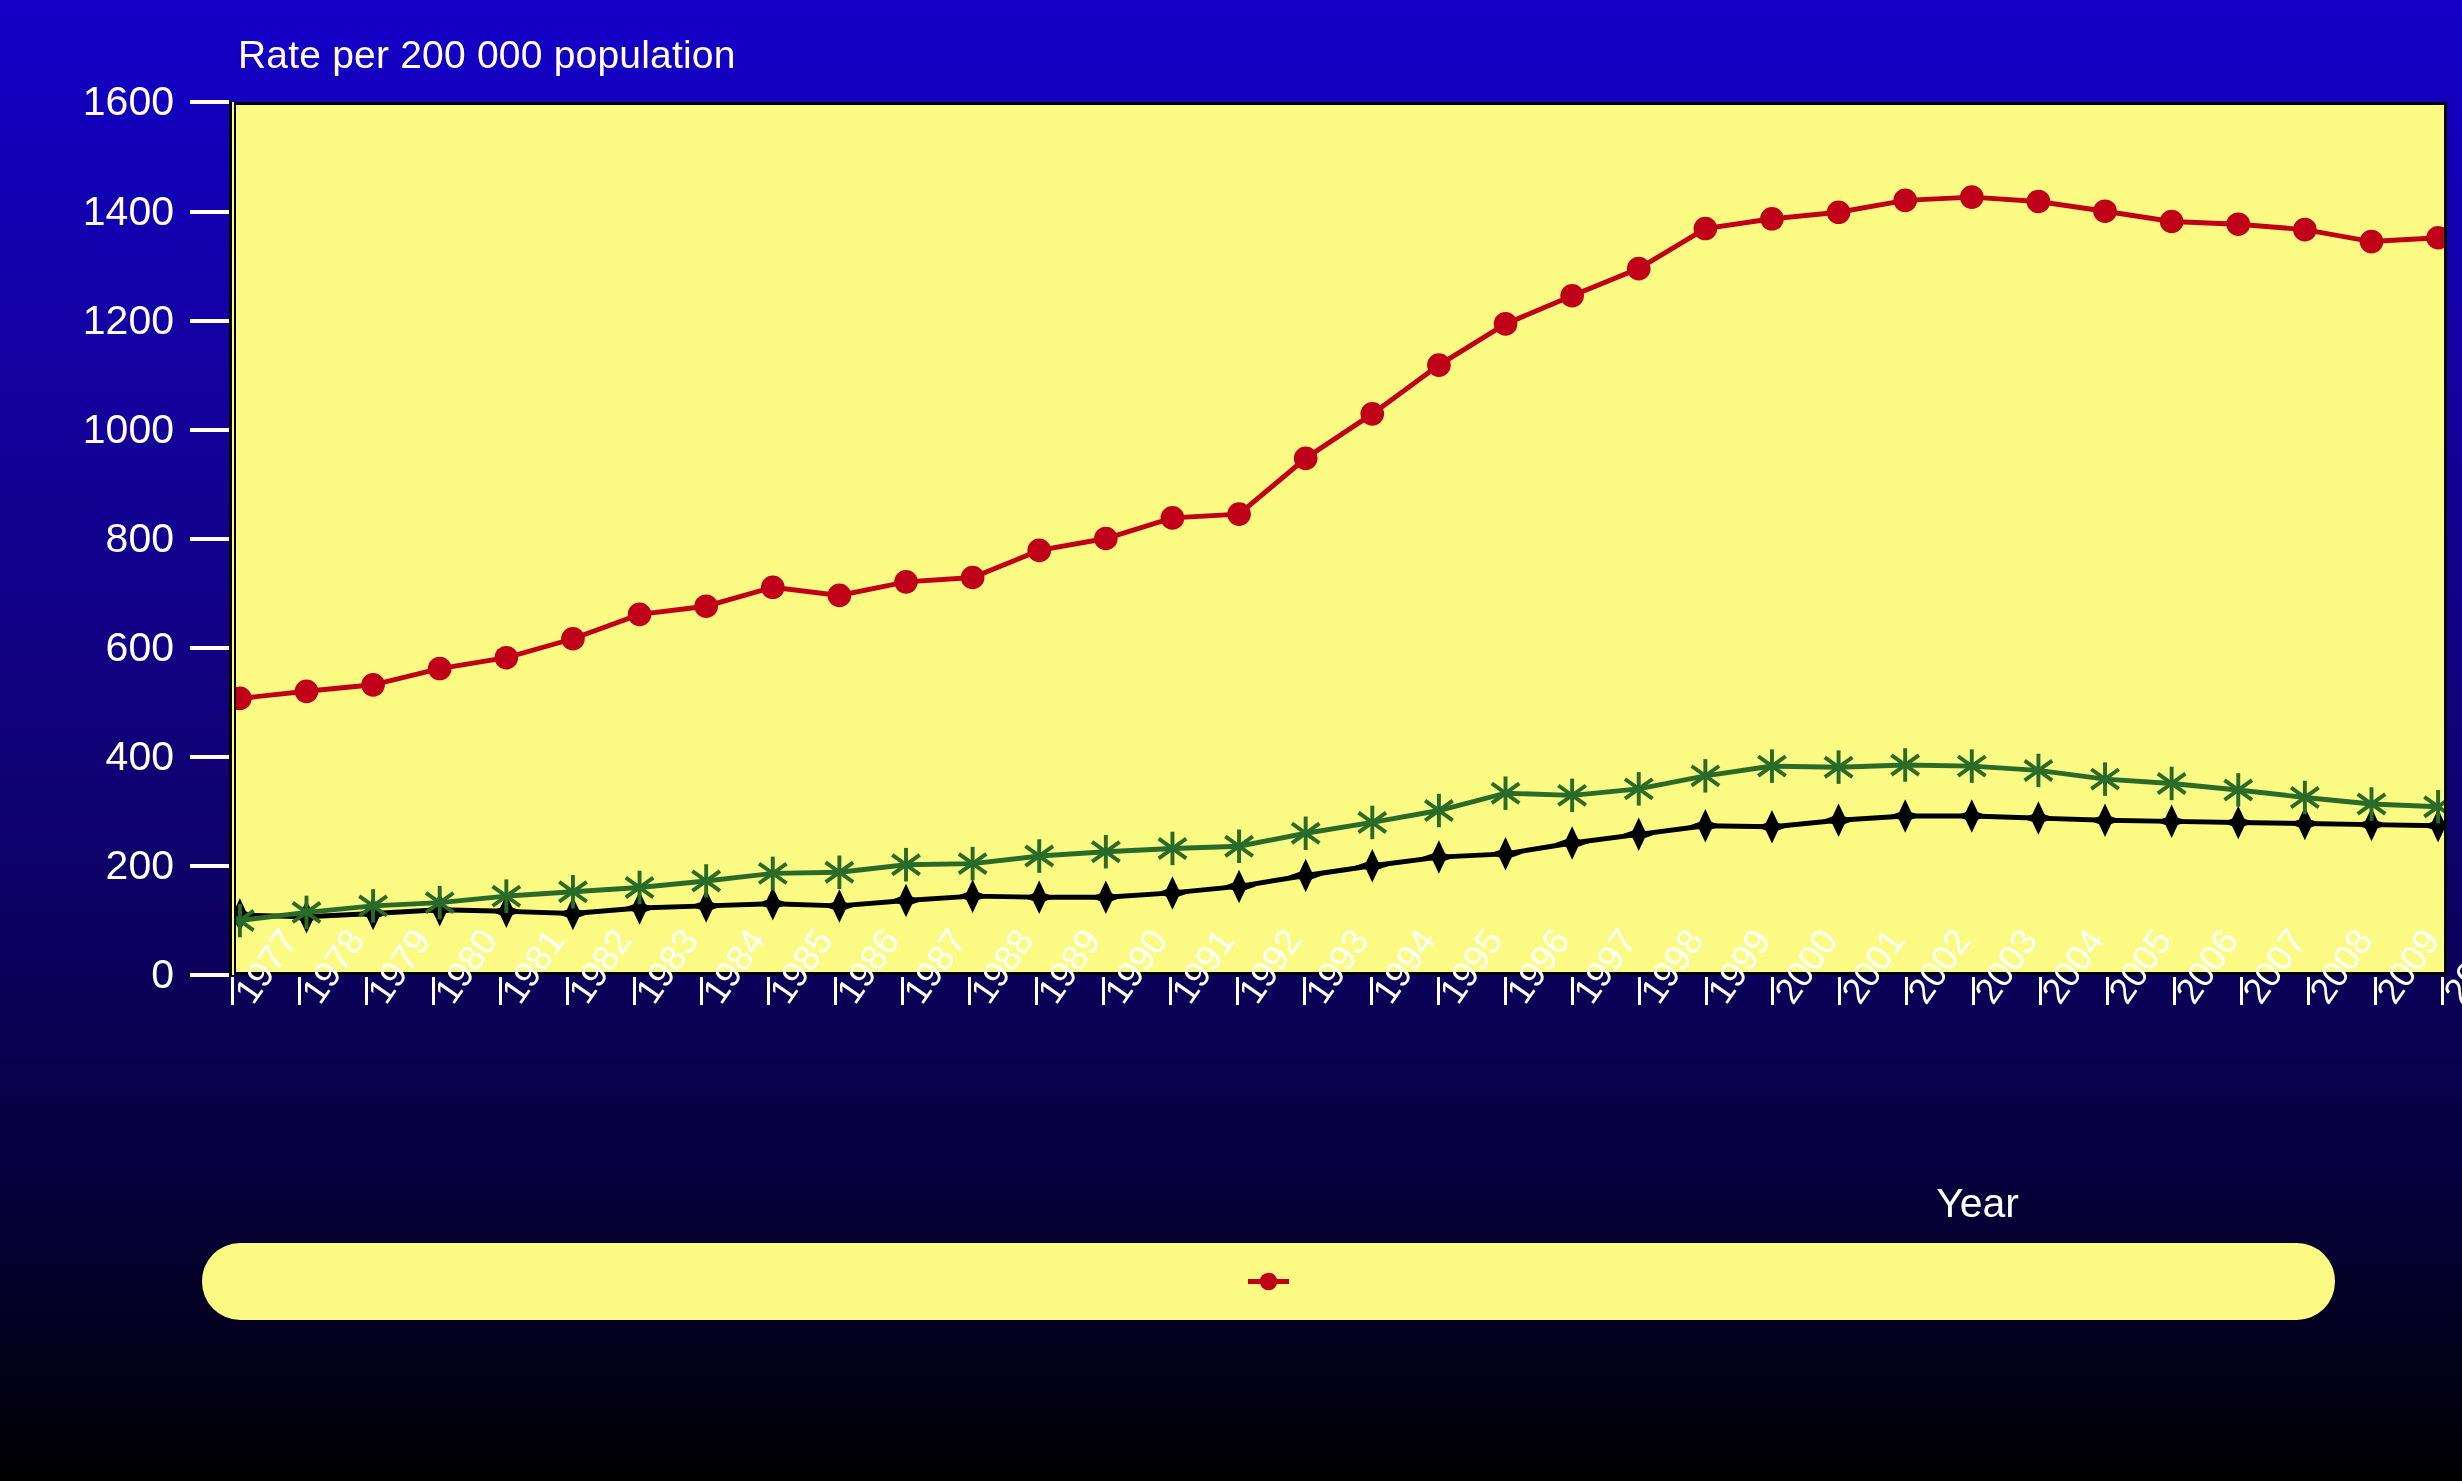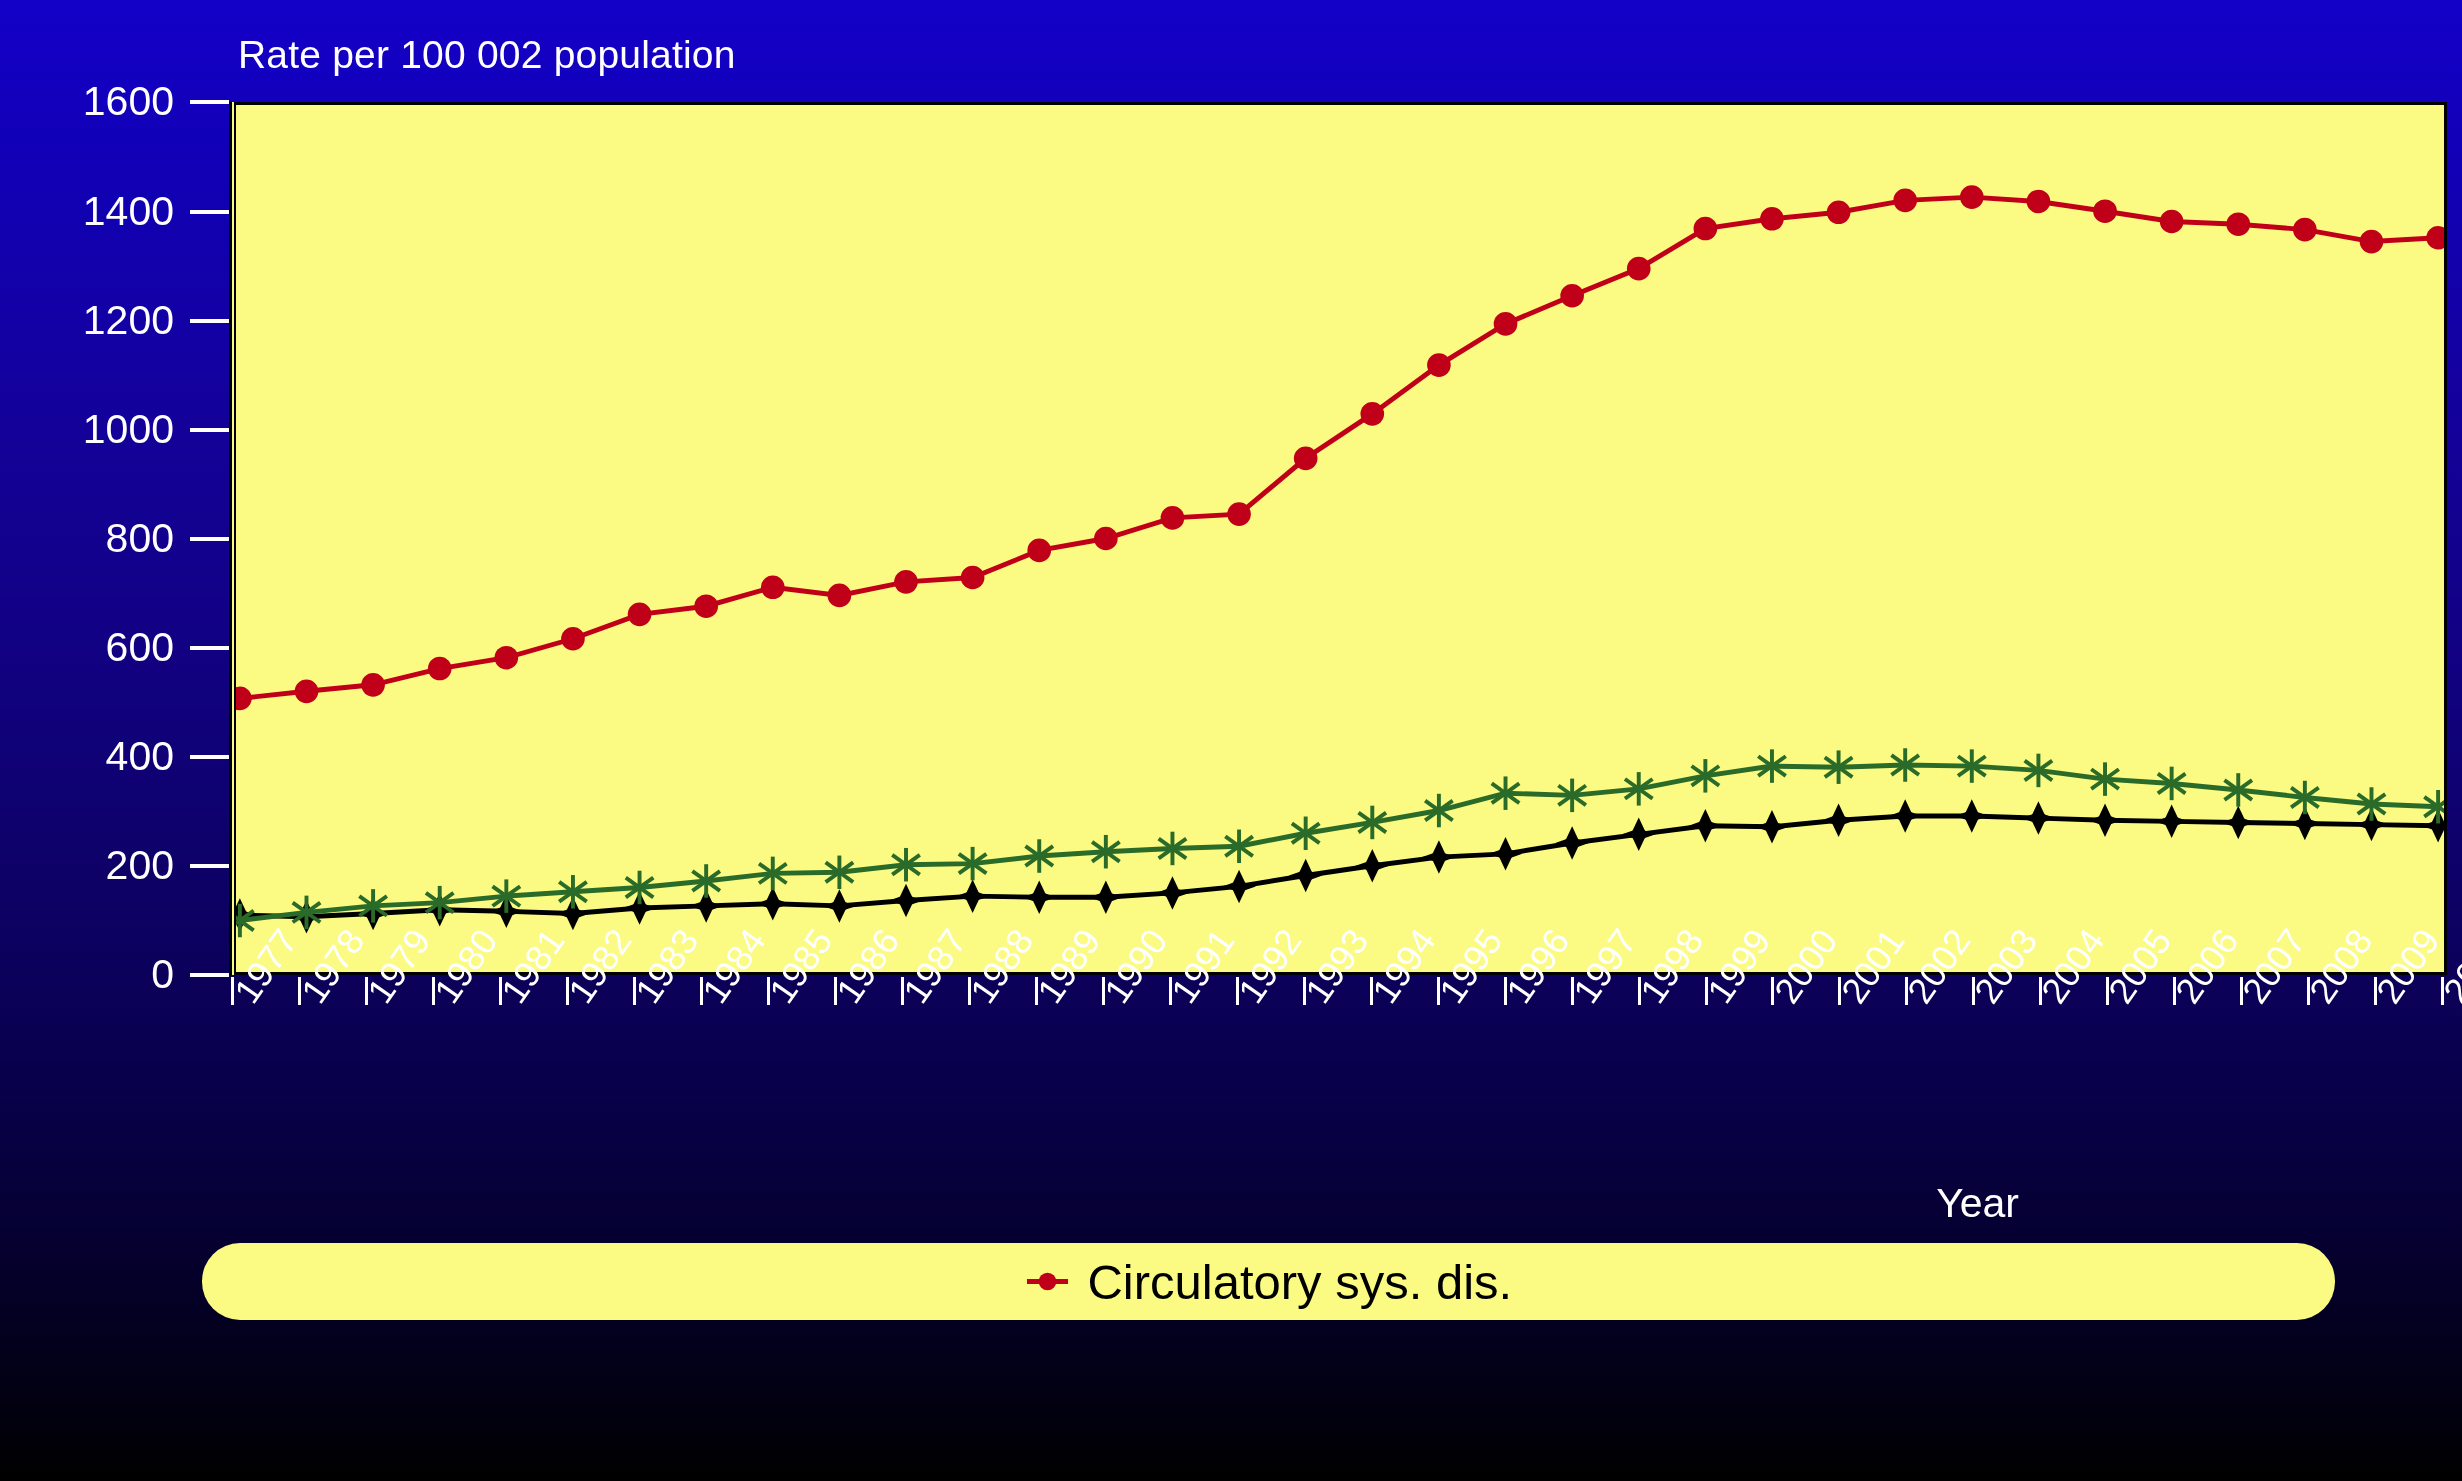--- a/index.html
+++ b/index.html
@@ -65,21 +65,21 @@
   }
   .legend-item{display:flex;align-items:center;gap:17.7px;}
   .legend-mark{width:45px;height:45px;display:block;}
   .legend-label{color:#000000;font-size:49px;white-space:nowrap;}
 </style>
 </head>
 <body>
 
 <div id="chart-root">
 
-  <div class="ytitle">Rate per 100 002 population</div>
+  <div class="ytitle">Rate per 200 000 population</div>
 
   <div class="plot-frame">
     <div class="plot-inner">
       <svg id="plot-svg" viewBox="0 0 2246 880" preserveAspectRatio="none">
           <g>
             <polyline points="8,602.25 75.63636363636364,595.1 143.27272727272728,588.5 210.9090909090909,572 278.54545454545456,561 346.1818181818182,541.75 413.8181818181818,517 481.4545454545455,508.75 549.0909090909091,489.5 616.7272727272726,497.75 684.3636363636364,484 752,479.59999999999997 819.6363636363636,452.09999999999997 887.2727272727273,440 954.909090909091,419.09999999999997 1022.5454545454545,415.25000000000006 1090.1818181818182,358.6 1157.8181818181818,313.5 1225.4545454545453,264 1293.0909090909092,222.19999999999993 1360.7272727272727,193.60000000000002 1428.3636363636363,166.10000000000002 1496,125.39999999999998 1563.6363636363637,115.5 1631.2727272727273,108.89999999999998 1698.909090909091,96.79999999999995 1766.5454545454545,93.5 1834.1818181818182,97.89999999999998 1901.818181818182,107.80000000000007 1969.4545454545455,118.25 2037.090909090909,121 2104.727272727273,126.5 2172.3636363636365,138.60000000000002 2240,134.75" fill="none" stroke="#c00018" stroke-width="5"></polyline>
             <g>
               <circle cx="8" cy="602.25" r="12" fill="#c00018"></circle>
             </g>
             <g>
@@ -609,18 +609,17 @@
     </div>
 
   <div class="xtitle">Year</div>
 
   <div class="legend">
     <div class="legend-item">
       <svg class="legend-mark" viewBox="0 0 46 46">
         <line x1="2" y1="23" x2="44" y2="23" stroke="#c00018" stroke-width="5"></line>
         <circle cx="23" cy="23" r="9" fill="#c00018"></circle>
       </svg>
-      <span class="legend-label">Circulatory sys. dis.</span>
     </div>
   </div>
 
 </div>
 
 
 </body></html>

